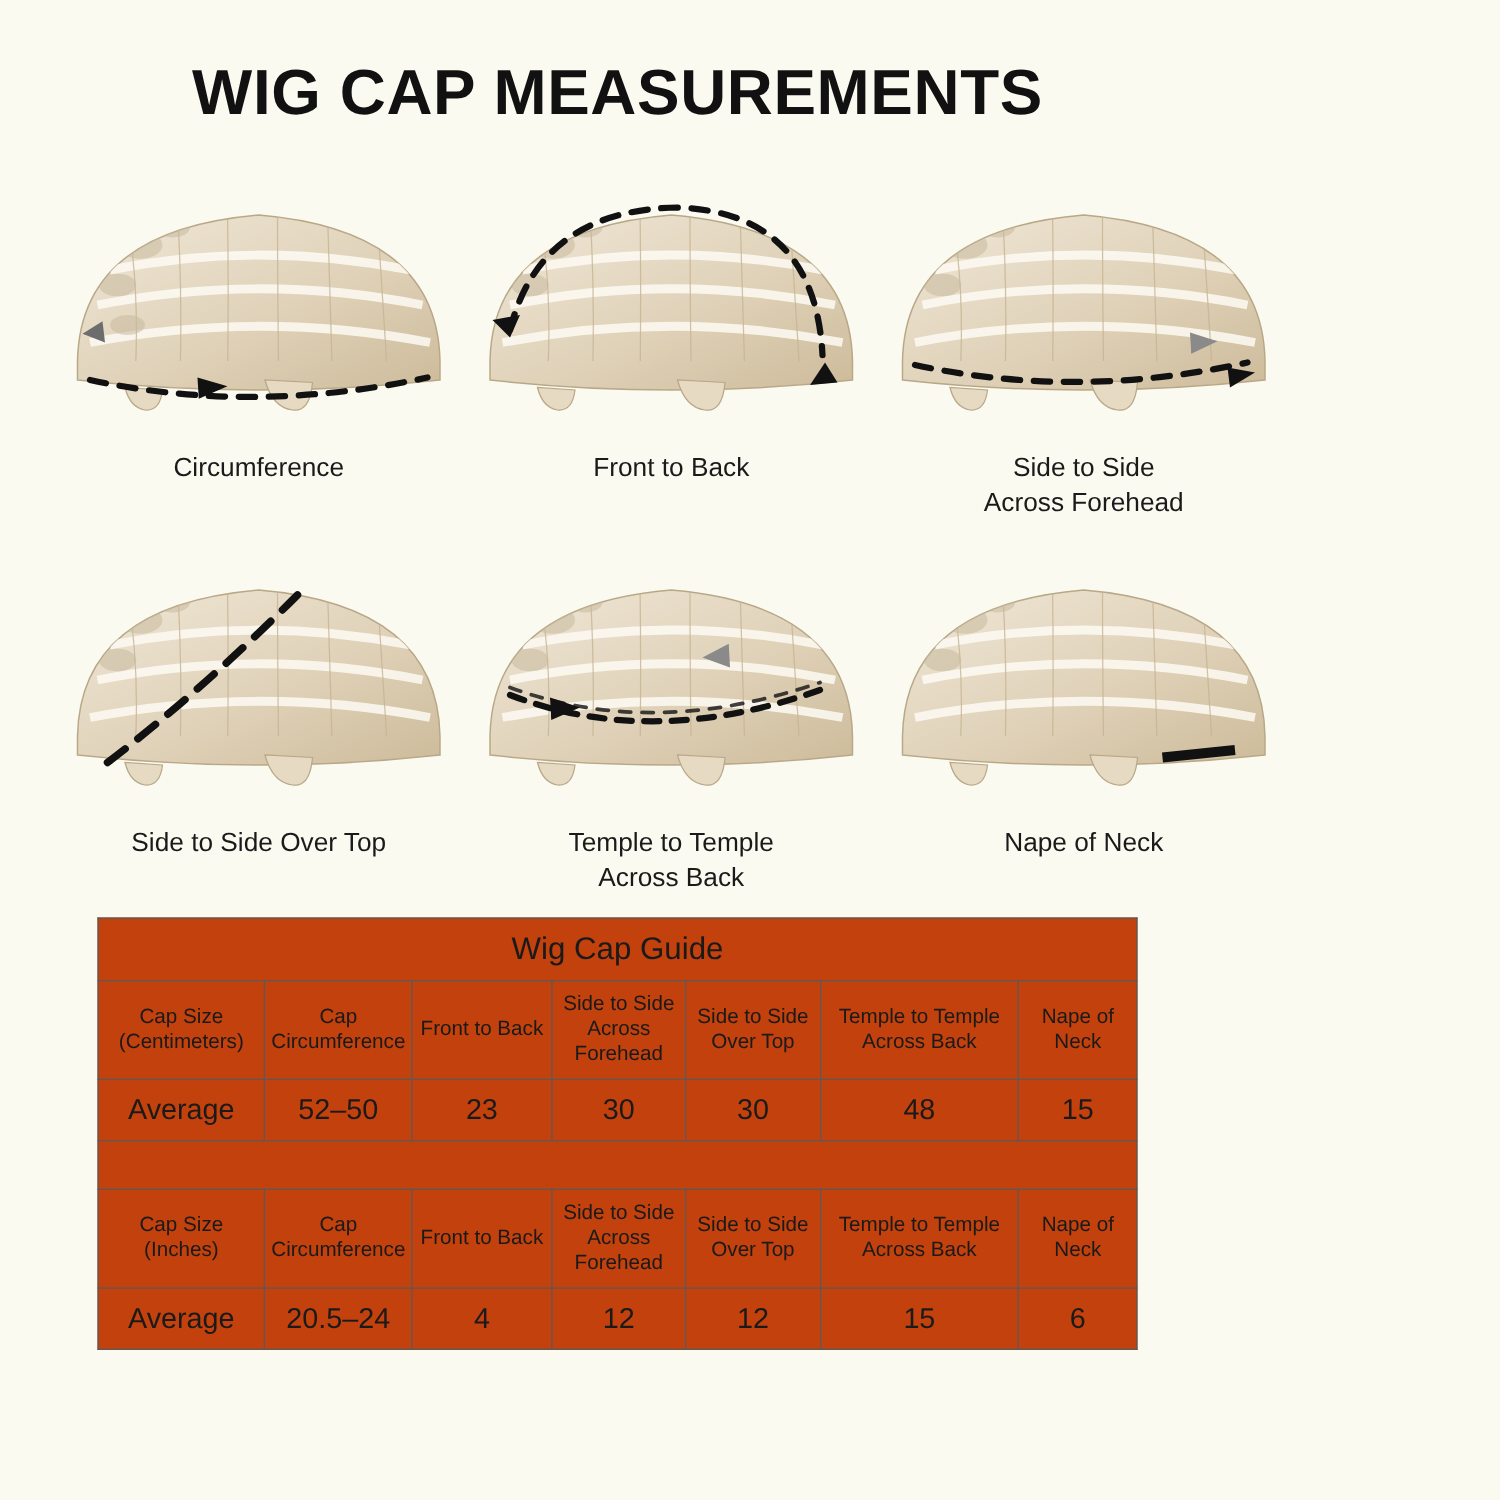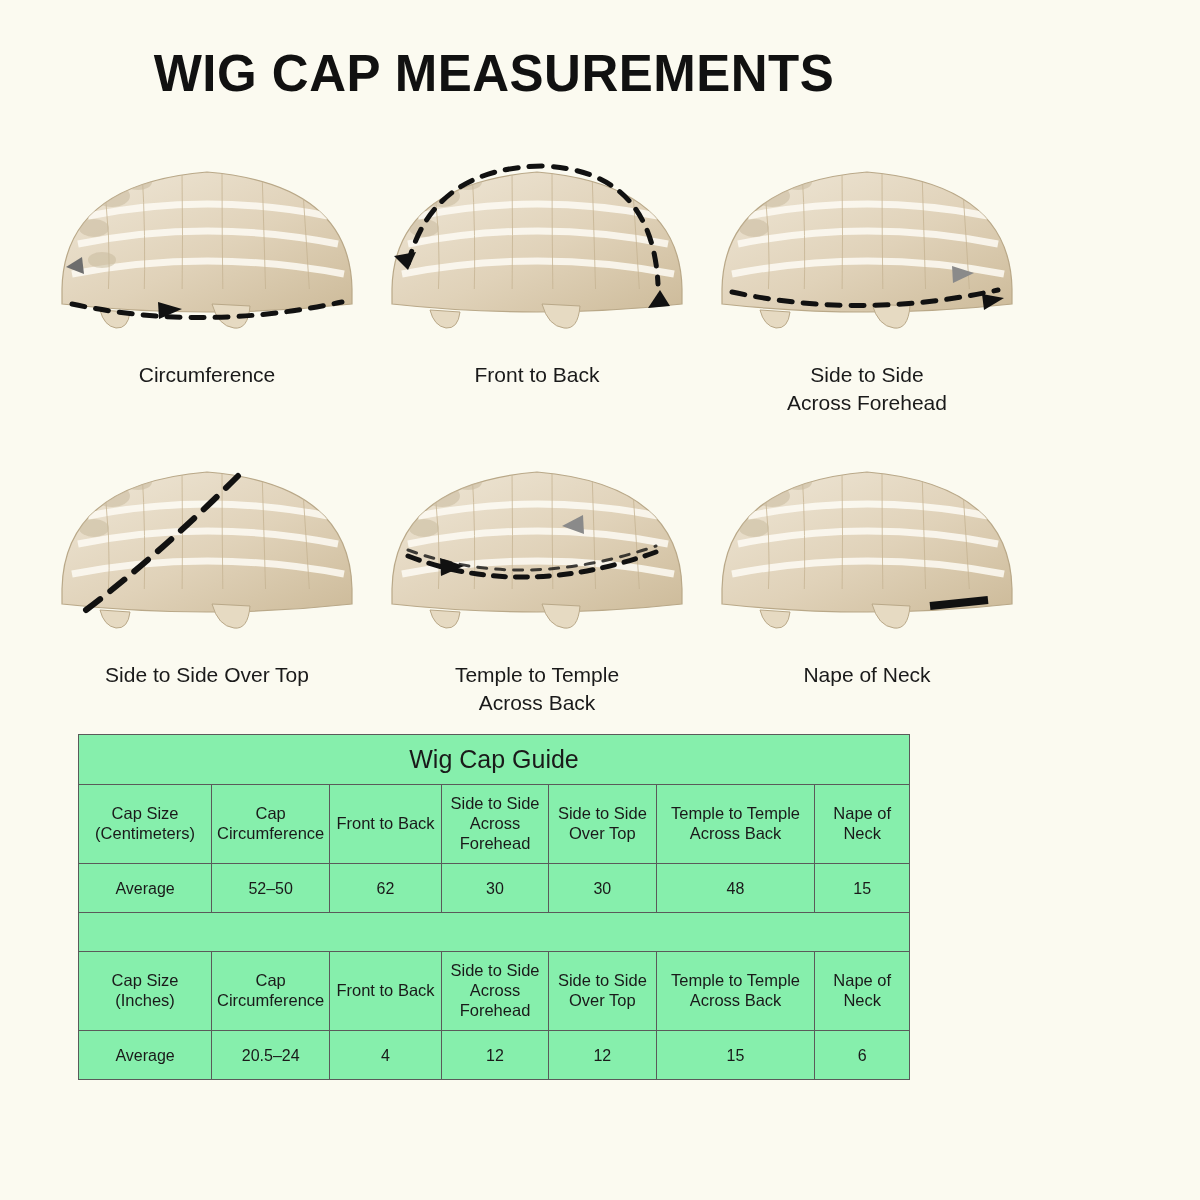--- a/index.html
+++ b/index.html
@@ -64,21 +64,21 @@
   }
 
   
   .table-wrap {
     padding: 10px 78px 0 78px;
     box-sizing: border-box;
   }
   table {
     width: 100%;
     border-collapse: collapse;
-    background: #86efac;
+    background: #c2410c;
   }
   table, th, td {
     border: 1px solid #5a5a5a;
   }
   th, td {
     text-align: center;
     vertical-align: middle;
     font-weight: normal;
     font-size: 16.5px;
     line-height: 1.2;
@@ -87,21 +87,21 @@
   }
   .guide-title {
     font-size: 25px;
     padding: 9px 0 10px 0;
   }
   .hdr td {
     font-size: 16.5px;
     height: 66px;
   }
   .val td {
-    font-size: 16px;
+    font-size: 23px;
     height: 36px;
   }
   .spacer td {
     height: 26px;
     border-left: 1px solid #5a5a5a;
     border-right: 1px solid #5a5a5a;
     border-top: 1px solid #5a5a5a;
     border-bottom: 1px solid #5a5a5a;
   }
   .col1 { width: 15.5%; }
@@ -402,21 +402,21 @@
           <td style="white-space: pre-line;">Side to Side
 Over Top</td>
           <td style="white-space: pre-line;">Temple to Temple
 Across Back</td>
           <td style="white-space: pre-line;">Nape of
 Neck</td>
         </tr>
         <tr class="val">
           <td>Average</td>
           <td>52–50</td>
-          <td>62</td>
+          <td>23</td>
           <td>30</td>
           <td>30</td>
           <td>48</td>
           <td>15</td>
         </tr>
         <tr class="spacer">
           <td colspan="7"></td>
         </tr>
         <tr class="hdr">
           <td style="white-space: pre-line;">Cap Size

